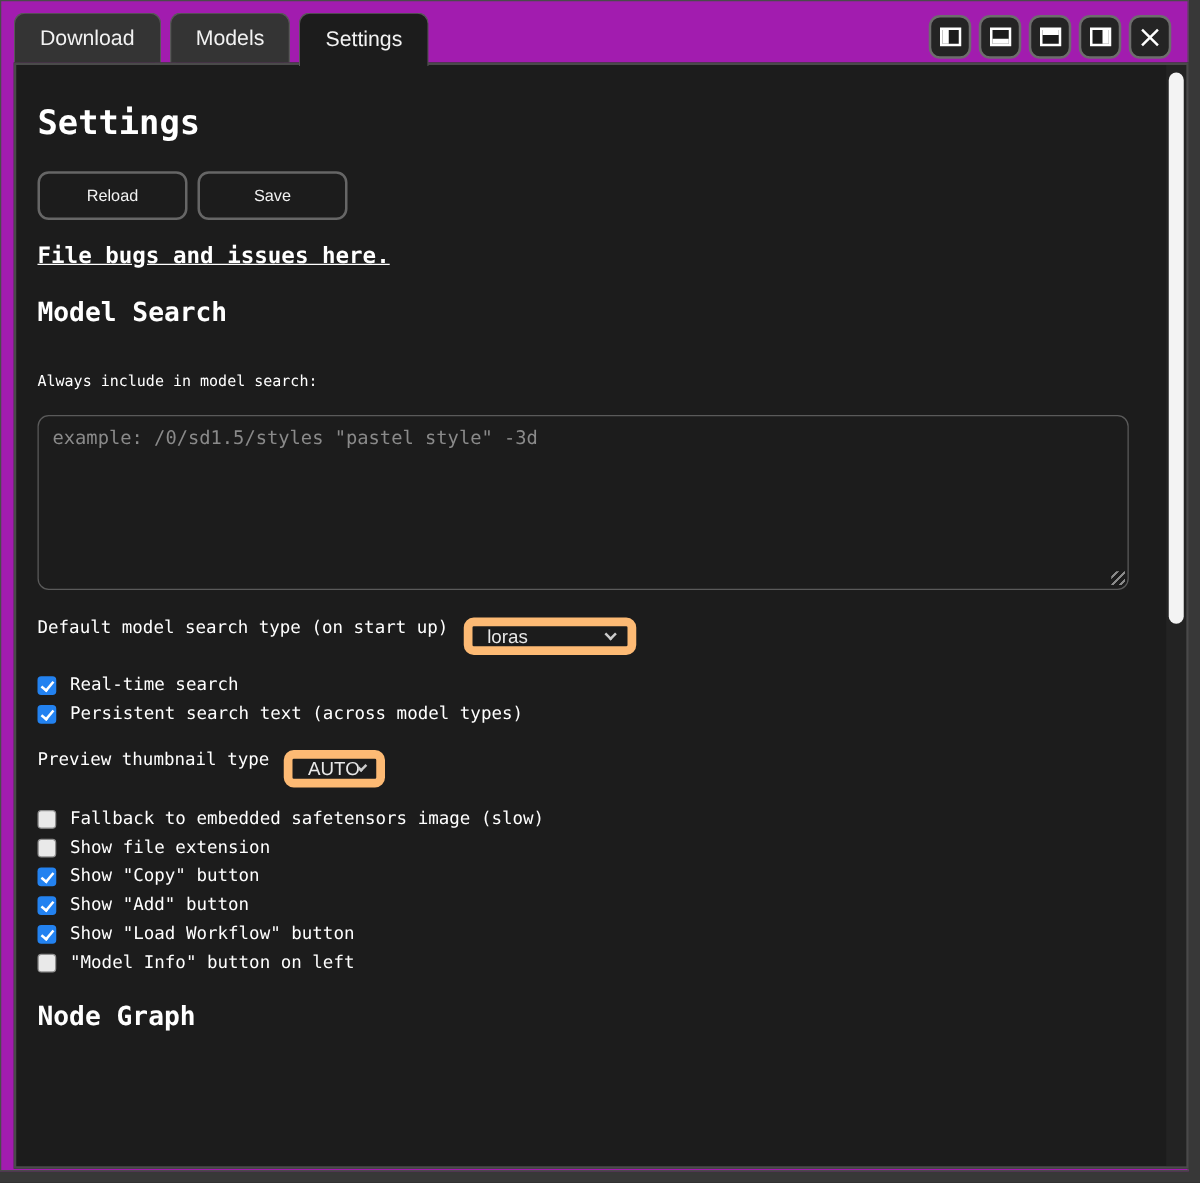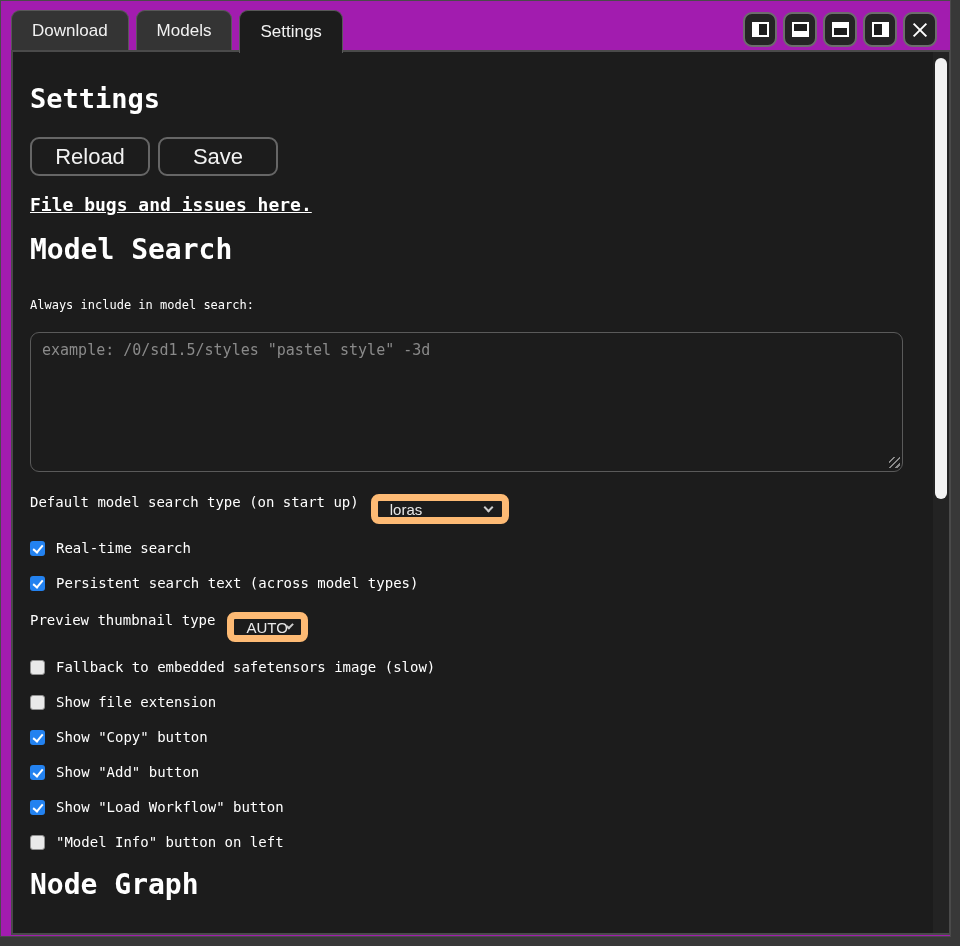--- a/index.html
+++ b/index.html
@@ -33,26 +33,26 @@
           width:2px; height:18px; background:#fff; }
   .x-icon::before { transform:rotate(45deg); }
   .x-icon::after  { transform:rotate(-45deg); }
 
   
   .panel { position:absolute; left:10px; top:49px; width:940px; height:885px;
            background:#1c1c1c; border:2px solid #4a4a4a; overflow:hidden; z-index:2; }
   .content { padding:32px 46px 0 17px; color:#fff; }
 
   h1.title { font-size:27px; line-height:30px; font-weight:bold; color:#fff; }
-  h2.section { font-size:28px; line-height:24px; font-weight:bold; color:#fff; margin-top:23px; }
+  h2.section { font-size:21px; line-height:24px; font-weight:bold; color:#fff; margin-top:23px; }
 
   .btnrow { margin-top:23px; display:flex; gap:8px; }
   .btn { width:120px; height:39px; background:transparent; border:2px solid #666;
          border-radius:9px; color:#f2f2f2; font-family:"Liberation Sans", sans-serif;
-         font-size:22px; display:flex; align-items:center; justify-content:center; cursor:default; }
+         font-size:13px; display:flex; align-items:center; justify-content:center; cursor:default; }
 
   .link { display:inline-block; margin-top:18px; font-size:18px; font-weight:bold;
           color:#fff; text-decoration:underline; }
 
   .fieldlabel { margin-top:36px; font-size:12px; line-height:15px; color:#fff; }
 
   .ta-wrap { position:relative; margin-top:19px; width:100%; height:140px; }
   textarea { width:100%; height:140px; background:transparent; border:1px solid #5a5a5a;
              border-radius:9px; resize:none; padding:8px 11px; color:#ccc;
              font-family:"DejaVu Sans Mono", monospace; font-size:15px; outline:none; }
@@ -65,21 +65,21 @@
   .selrow .lab { font-size:14px; color:#fff; }
   .select { height:30px; border:7px solid #fdba74; border-radius:8px; background:#1c1c1c;
             display:flex; align-items:center; justify-content:space-between;
             padding:0 10px 0 12px; color:#e8e8e8;
             font-family:"Liberation Sans", sans-serif; font-size:15px; cursor:default; }
   .select.w-loras { width:138px; }
   .select.w-auto  { width:81px; }
   .chev { width:7px; height:7px; border-right:2px solid #ccc; border-bottom:2px solid #ccc;
           transform:rotate(45deg); margin-top:-4px; }
 
-  .cbrow { display:flex; align-items:center; gap:11px; margin-top:20px; }
+  .cbrow { display:flex; align-items:center; gap:11px; margin-top:8px; }
   .cbrow.first { margin-top:17px; }
   .cbrow.firstb { margin-top:18px; }
   .cb { width:15px; height:15px; border-radius:3px; flex:0 0 auto;
         display:flex; align-items:center; justify-content:center; }
   .cb.unchecked { background:#e9e9e9; border:1px solid #909090; }
   .cb.checked { background:#2382f0; }
   .cb.checked::after { content:""; width:4px; height:8px; border-right:2px solid #fff;
         border-bottom:2px solid #fff; transform:rotate(40deg); margin-top:-2px; }
   .cbrow .lab { font-size:14px; line-height:15px; color:#fff; }
 

